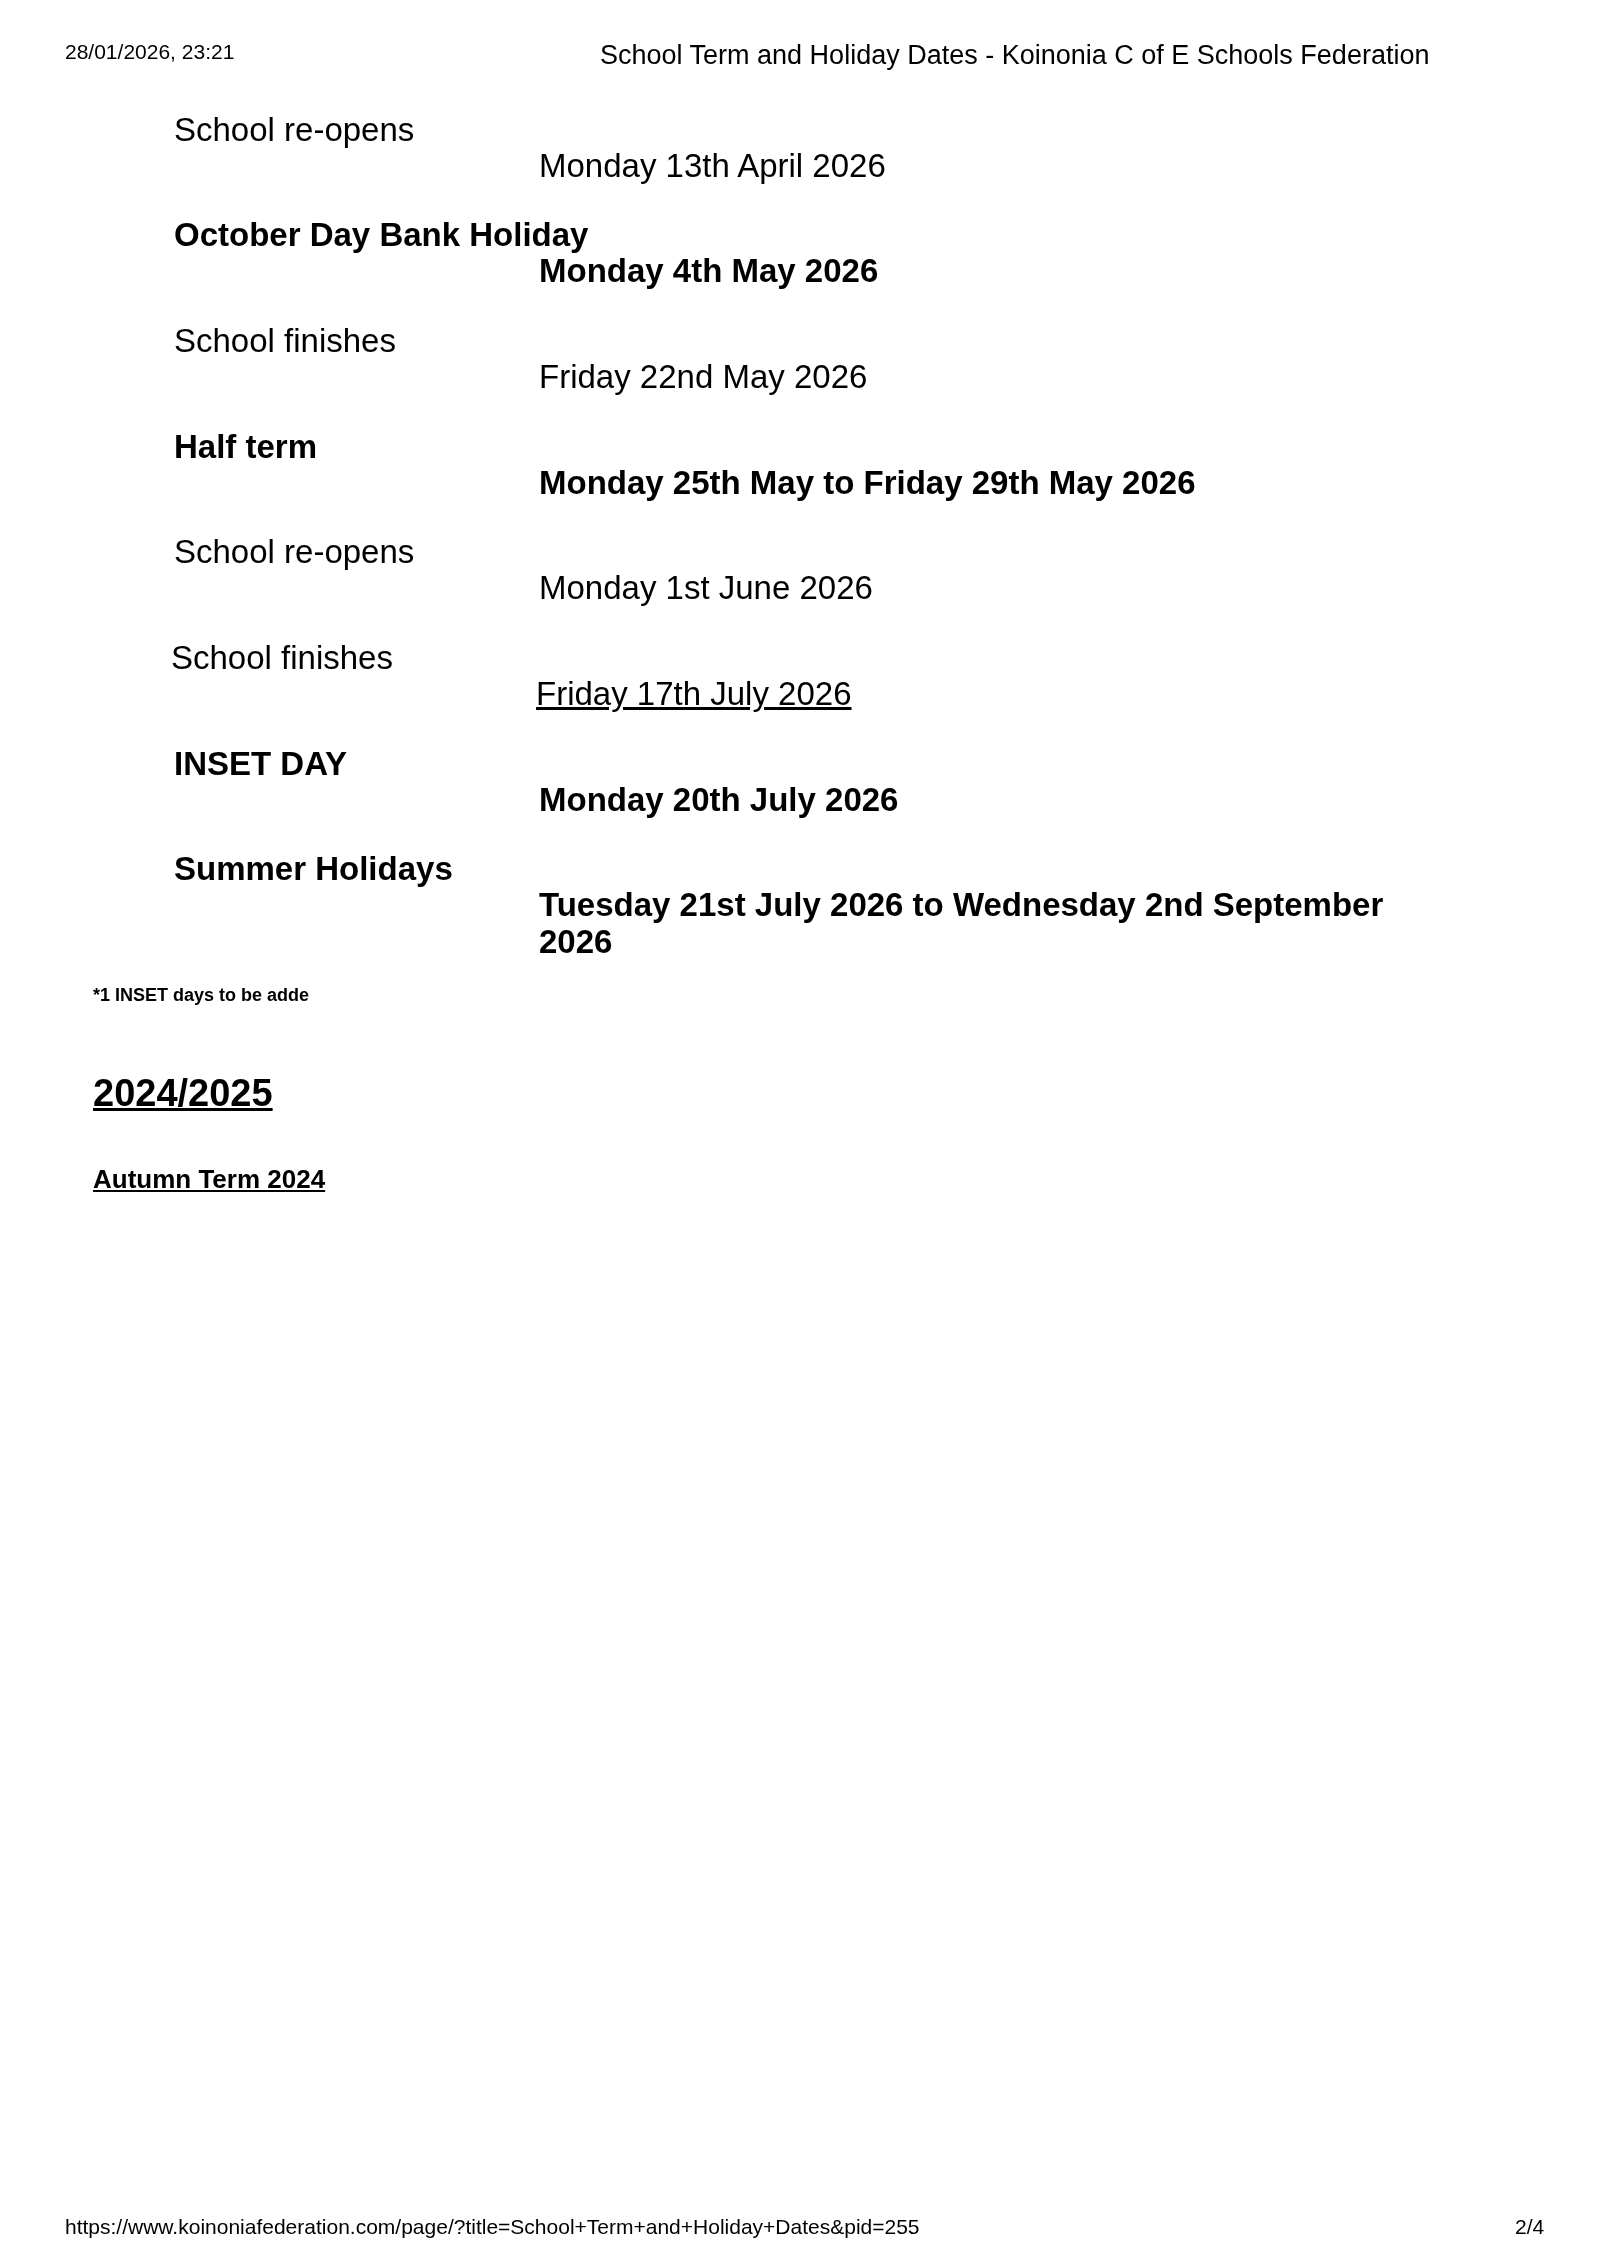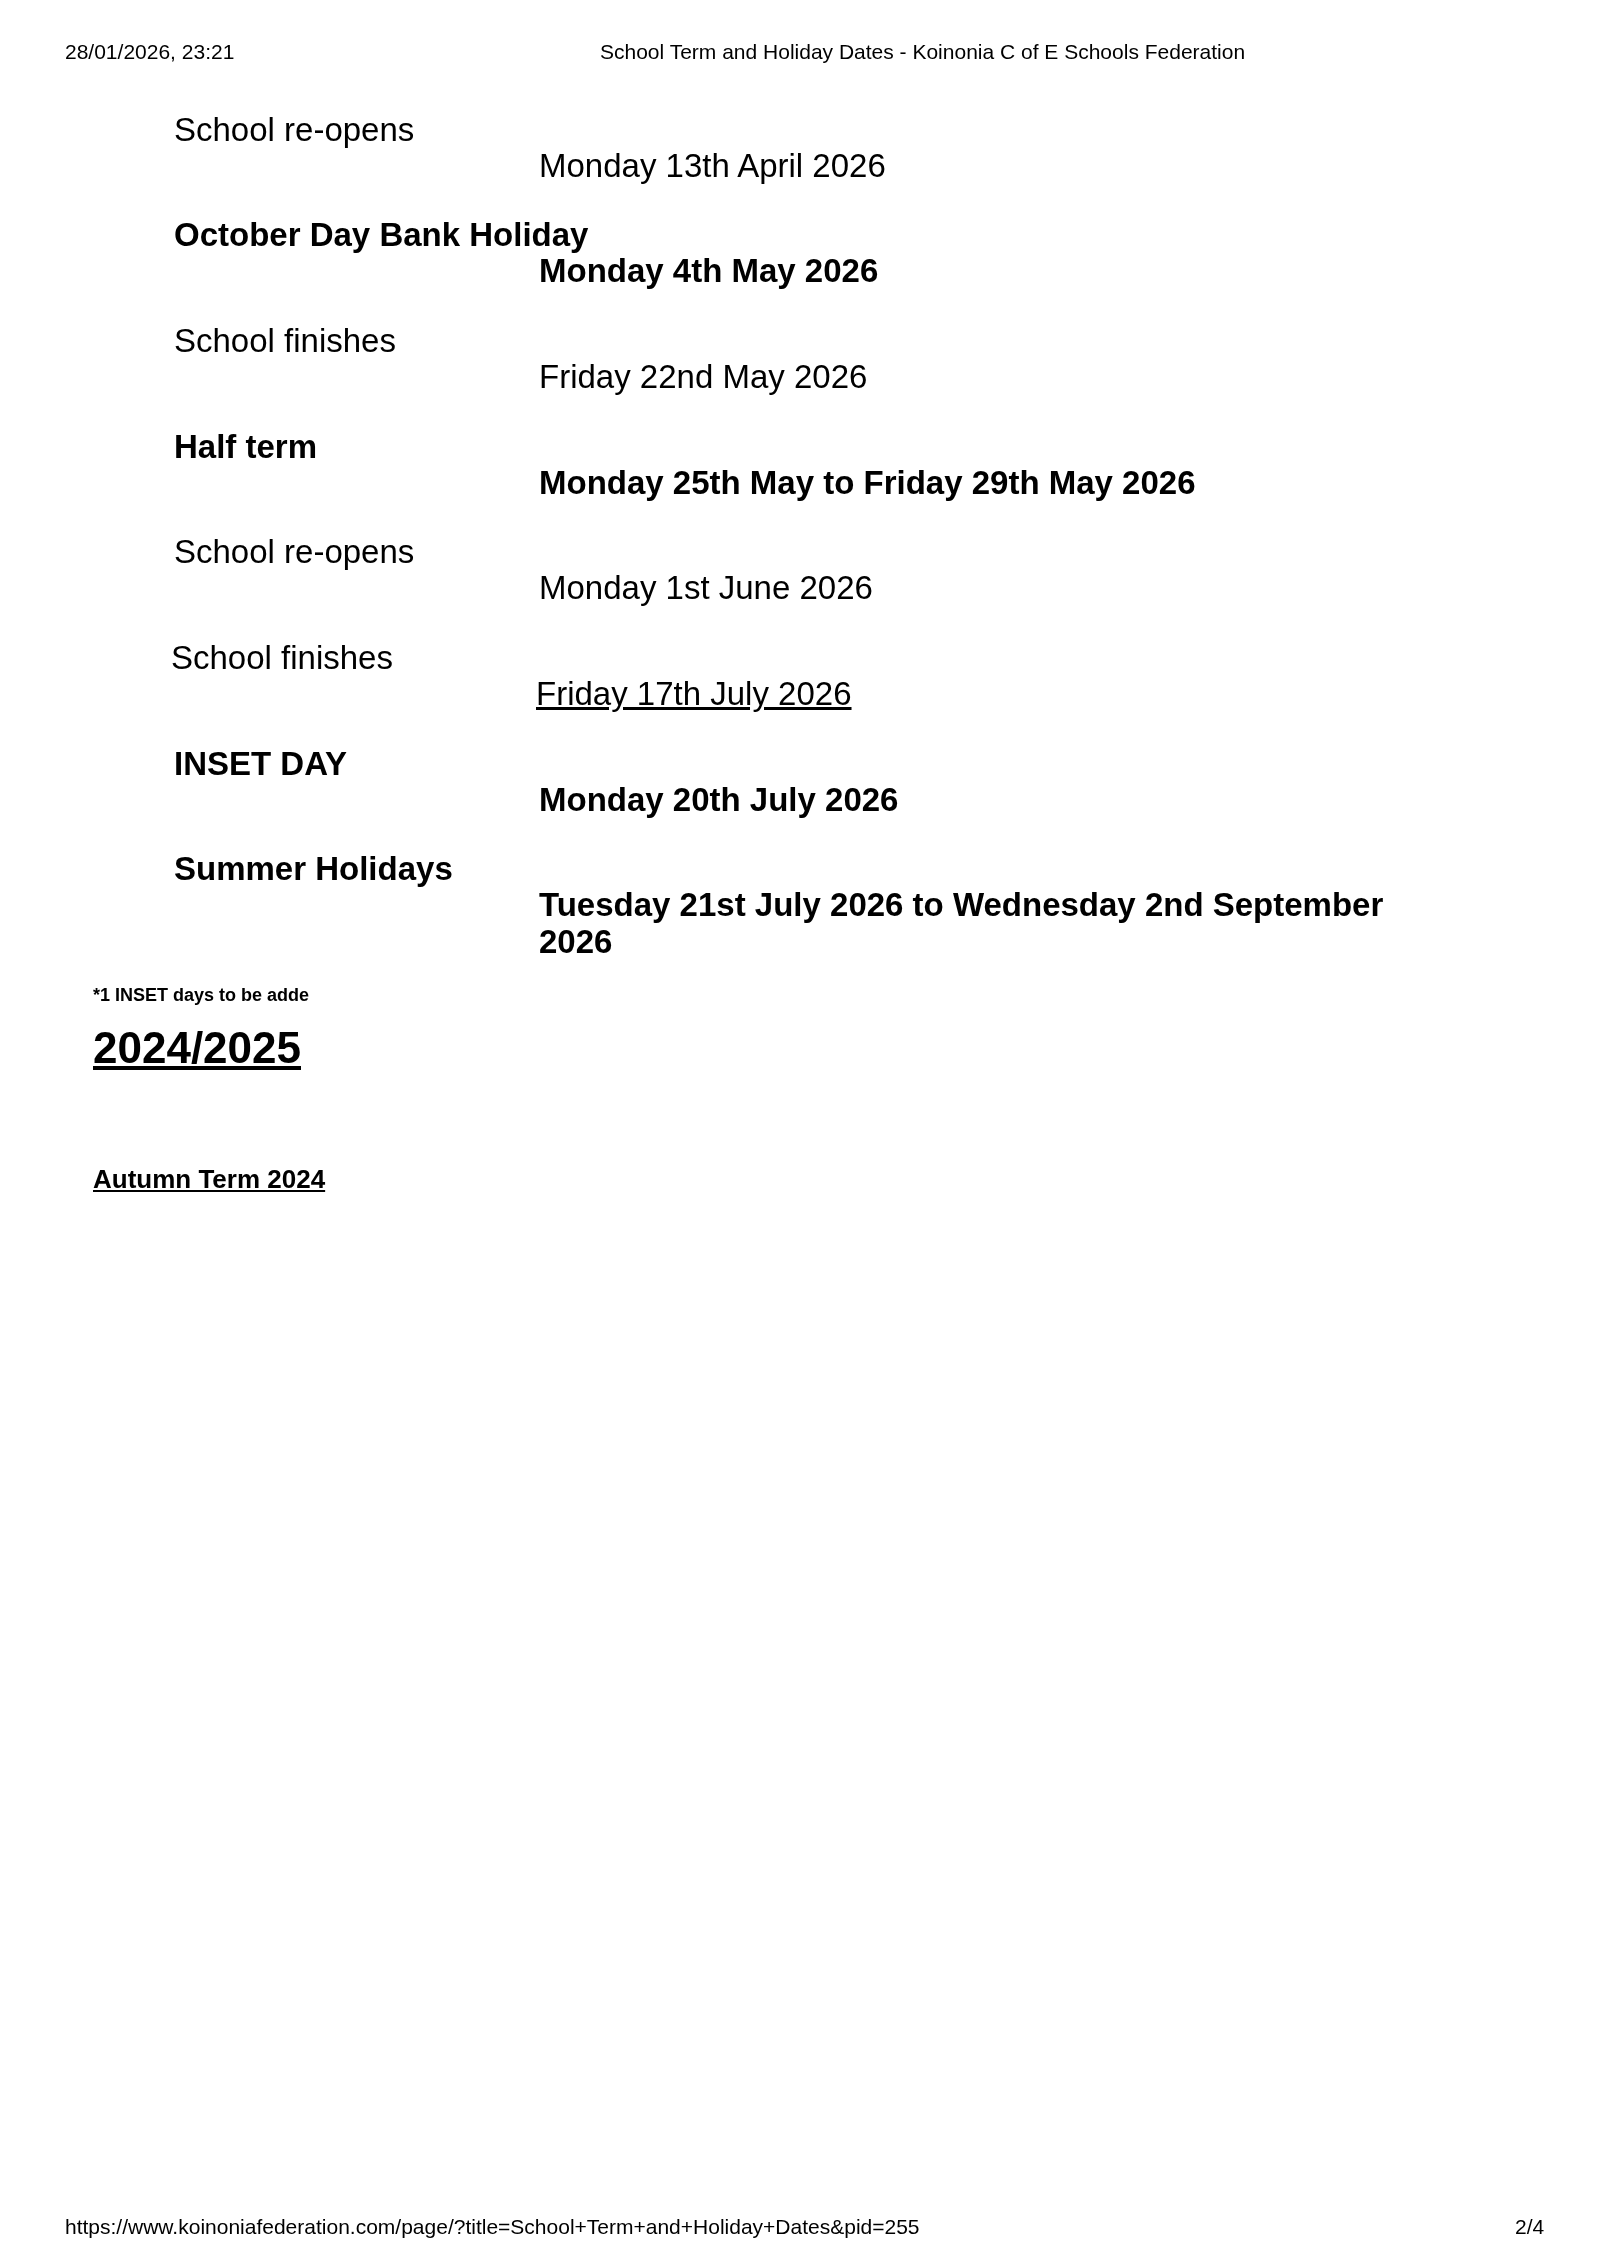--- a/index.html
+++ b/index.html
@@ -1,29 +1,29 @@
 <!DOCTYPE html>
 <html><head>
   <meta charset="utf-8">
   <style>
     html, body { margin: 0; padding: 0; background: #ffffff; }
     body {
       width: 1600px; height: 2264px; position: relative; overflow: hidden;
       font-family: "Liberation Sans", sans-serif; color: #000;
     }
     .hdr-left { position: absolute; left: 65px; top: 40px; font-size: 21px; }
-    .hdr-title { position: absolute; left: 600px; top: 40px; font-size: 21px; }
+    .hdr-title { position: absolute; left: 600px; top: 40px; font-size: 27px; }
     .row { position: absolute; left: 0; width: 1600px; font-size: 33px; line-height: 37px; }
     .row .label { position: absolute; left: 174px; top: 0; white-space: nowrap; }
     .row .date { position: absolute; left: 539px; top: 0; width: 900px; margin-top: 36px; }
     .row.bold { font-weight: bold; }
     .row.shift .label { left: 171px; }
     .row.shift .date { left: 536px; text-decoration: underline; }
     .note { position: absolute; left: 93px; top: 985px; font-size: 18px; font-weight: bold; }
-    .year { position: absolute; left: 93px; top: 1023px; font-size: 44px; font-weight: bold; text-decoration: underline; }
+    .year { position: absolute; left: 93px; top: 1072px; font-size: 38px; font-weight: bold; text-decoration: underline; }
     .term { position: absolute; left: 93px; top: 1148px; font-size: 26px; font-weight: bold; text-decoration: underline; margin-top: 16px; }
     .ftr-url { position: absolute; left: 65px; top: 2215px; font-size: 21px; }
     .ftr-page { position: absolute; left: 1515px; top: 2215px; font-size: 21px; }
   </style>
 </head>
 <body>
 
 <div class="hdr-left">28/01/2026, 23:21</div>
 <div class="hdr-title">School Term and Holiday Dates - Koinonia C of E Schools Federation</div>
 

